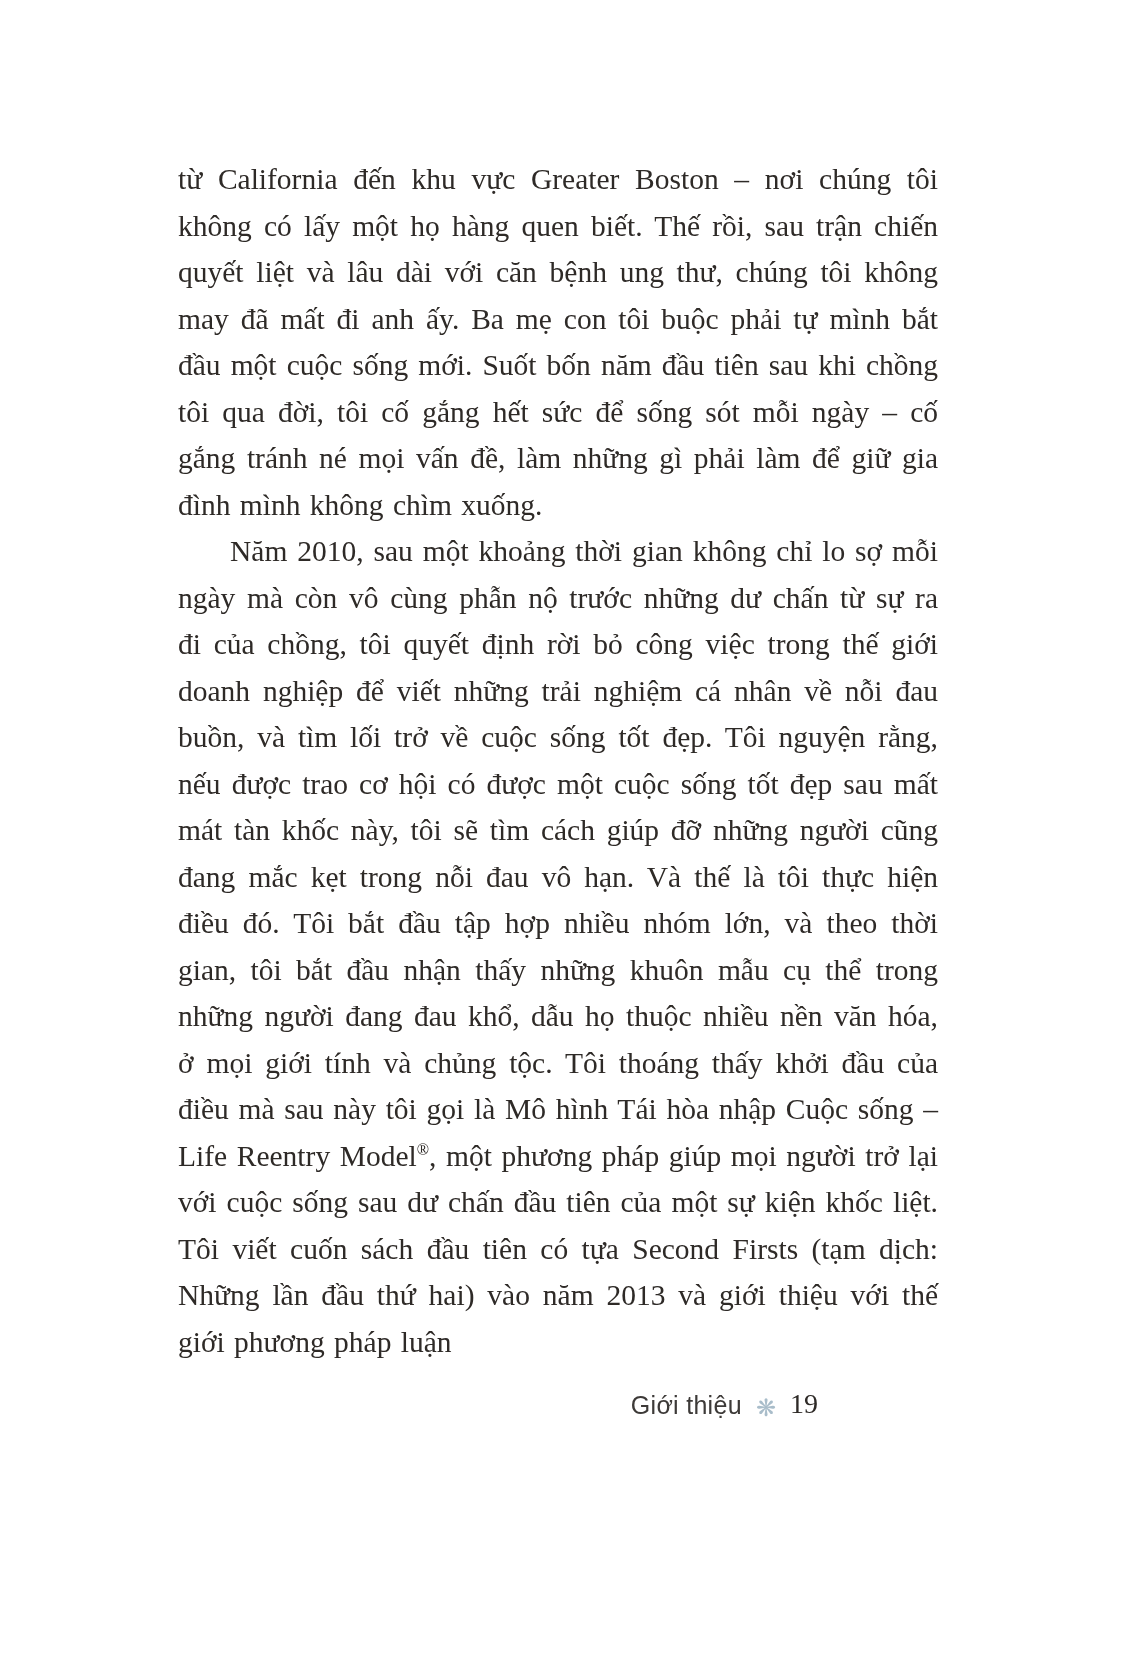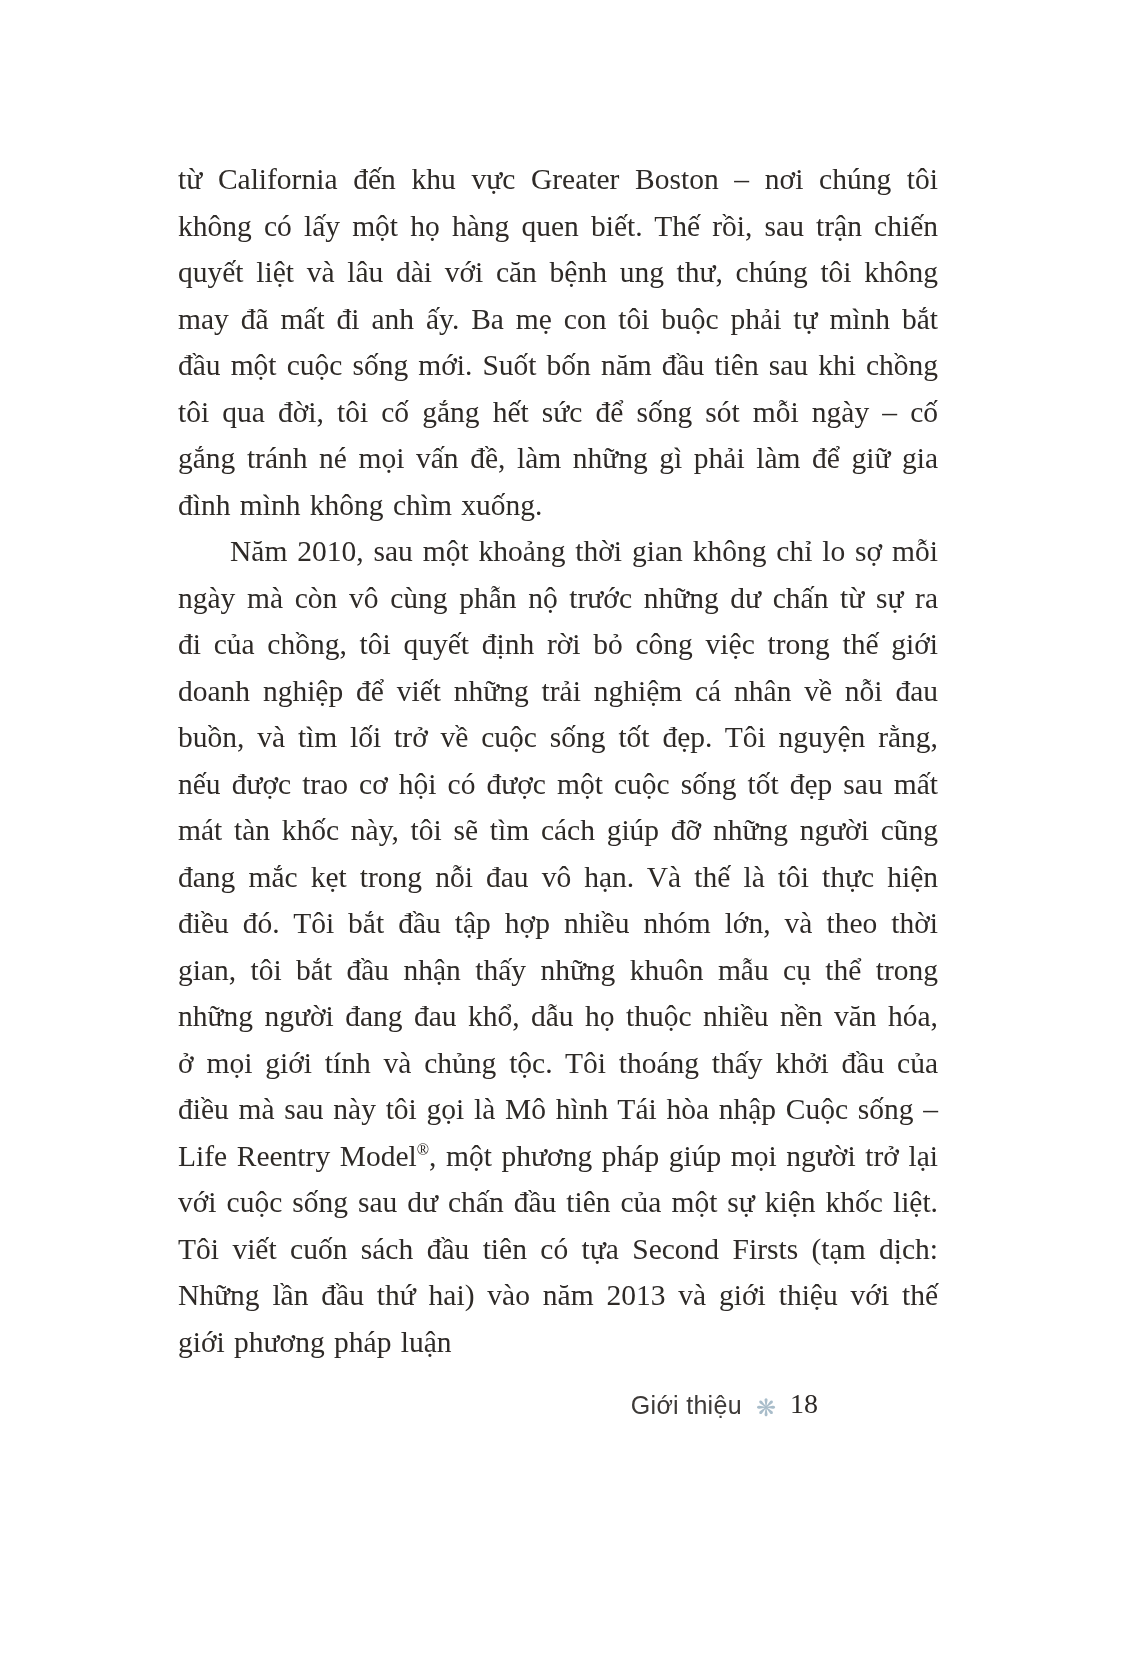--- a/index.html
+++ b/index.html
@@ -74,16 +74,16 @@
 <div class="page">
 
   <div class="text-block" id="paragraphs">
       <p><span class="run-normal">từ California đến khu vực Greater Boston – nơi chúng tôi không có lấy một họ hàng quen biết. Thế rồi, sau trận chiến quyết liệt và lâu dài với căn bệnh ung thư, chúng tôi không may đã mất đi anh ấy. Ba mẹ con tôi buộc phải tự mình bắt đầu một cuộc sống mới. Suốt bốn năm đầu tiên sau khi chồng tôi qua đời, tôi cố gắng hết sức để sống sót mỗi ngày – cố gắng tránh né mọi vấn đề, làm những gì phải làm để giữ gia đình mình không chìm xuống.</span></p>
       <p class="indented"><span class="run-normal">Năm 2010, sau một khoảng thời gian không chỉ lo sợ mỗi ngày mà còn vô cùng phẫn nộ trước những dư chấn từ sự ra đi của chồng, tôi quyết định rời bỏ công việc trong thế giới doanh nghiệp để viết những trải nghiệm cá nhân về nỗi đau buồn, và tìm lối trở về cuộc sống tốt đẹp. Tôi nguyện rằng, nếu được trao cơ hội có được một cuộc sống tốt đẹp sau mất mát tàn khốc này, tôi sẽ tìm cách giúp đỡ những người cũng đang mắc kẹt trong nỗi đau vô hạn. Và thế là tôi thực hiện điều đó. Tôi bắt đầu tập hợp nhiều nhóm lớn, và theo thời gian, tôi bắt đầu nhận thấy những khuôn mẫu cụ thể trong những người đang đau khổ, dẫu họ thuộc nhiều nền văn hóa, ở mọi giới tính và chủng tộc. Tôi thoáng thấy khởi đầu của điều mà sau này tôi gọi là </span><span class="run-italic">Mô hình Tái hòa nhập Cuộc sống</span><span class="run-normal"> – Life Reentry Model</span><span class="run-superscript">®</span><span class="run-normal">, một phương pháp giúp mọi người trở lại với cuộc sống sau dư chấn đầu tiên của một sự kiện khốc liệt. Tôi viết cuốn sách đầu tiên có tựa </span><span class="run-italic">Second Firsts</span><span class="run-normal"> (tạm dịch: Những lần đầu thứ hai) vào năm 2013 và giới thiệu với thế giới phương pháp luận</span></p>
     </div>
 
   <div class="footer">
     <span class="section-label">Giới thiệu</span>
     <span class="ornament">❋</span>
-    <span class="page-number">18</span>
+    <span class="page-number">19</span>
   </div>
 
 </div>
 
 </body></html>

